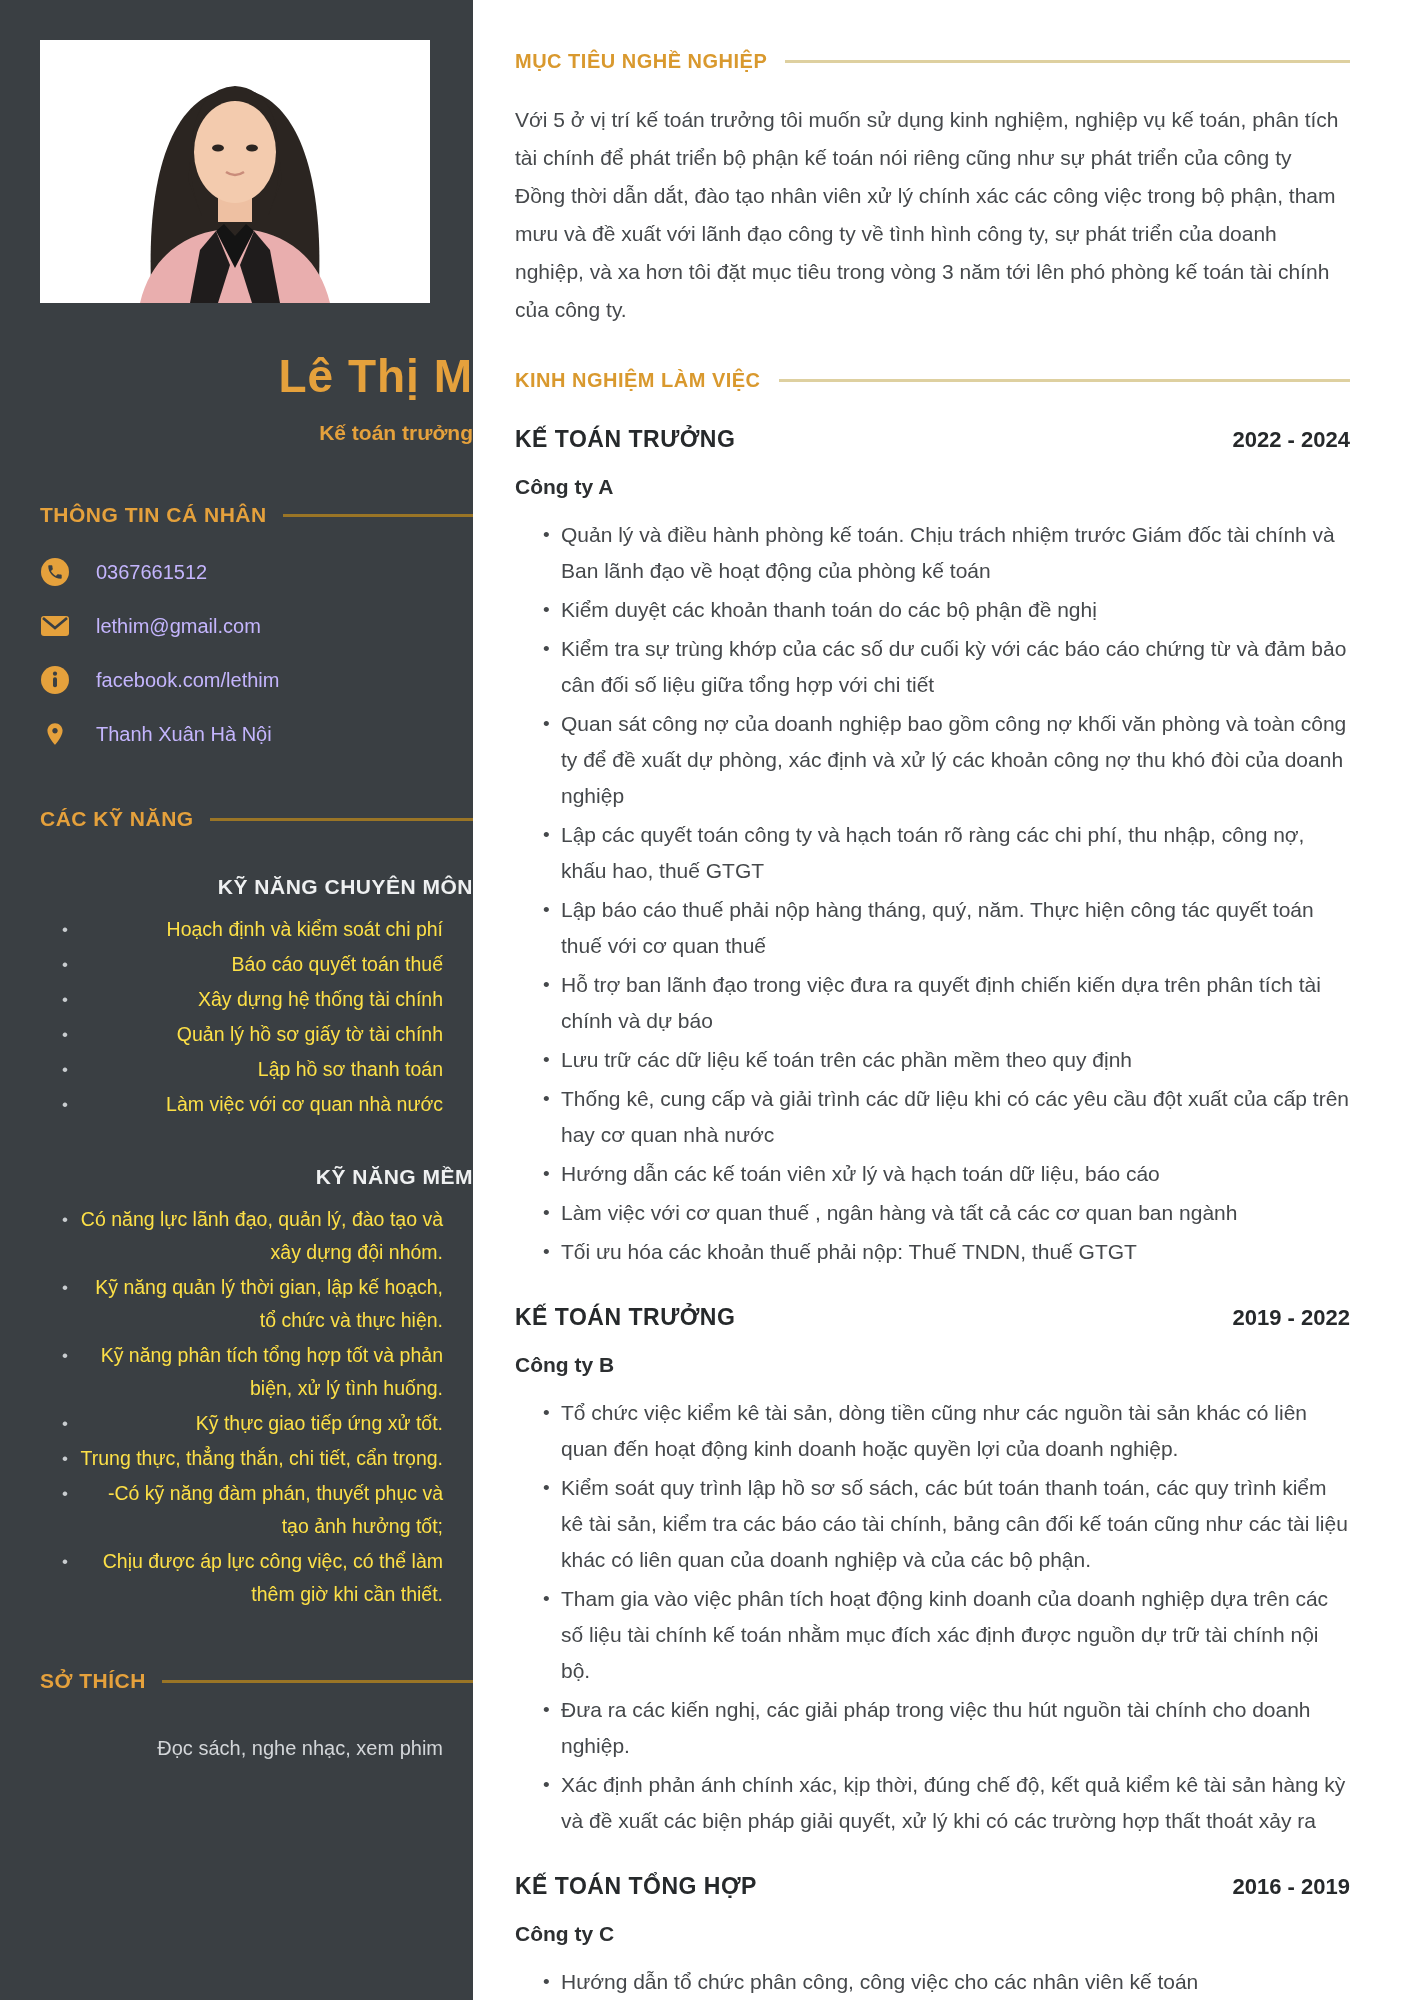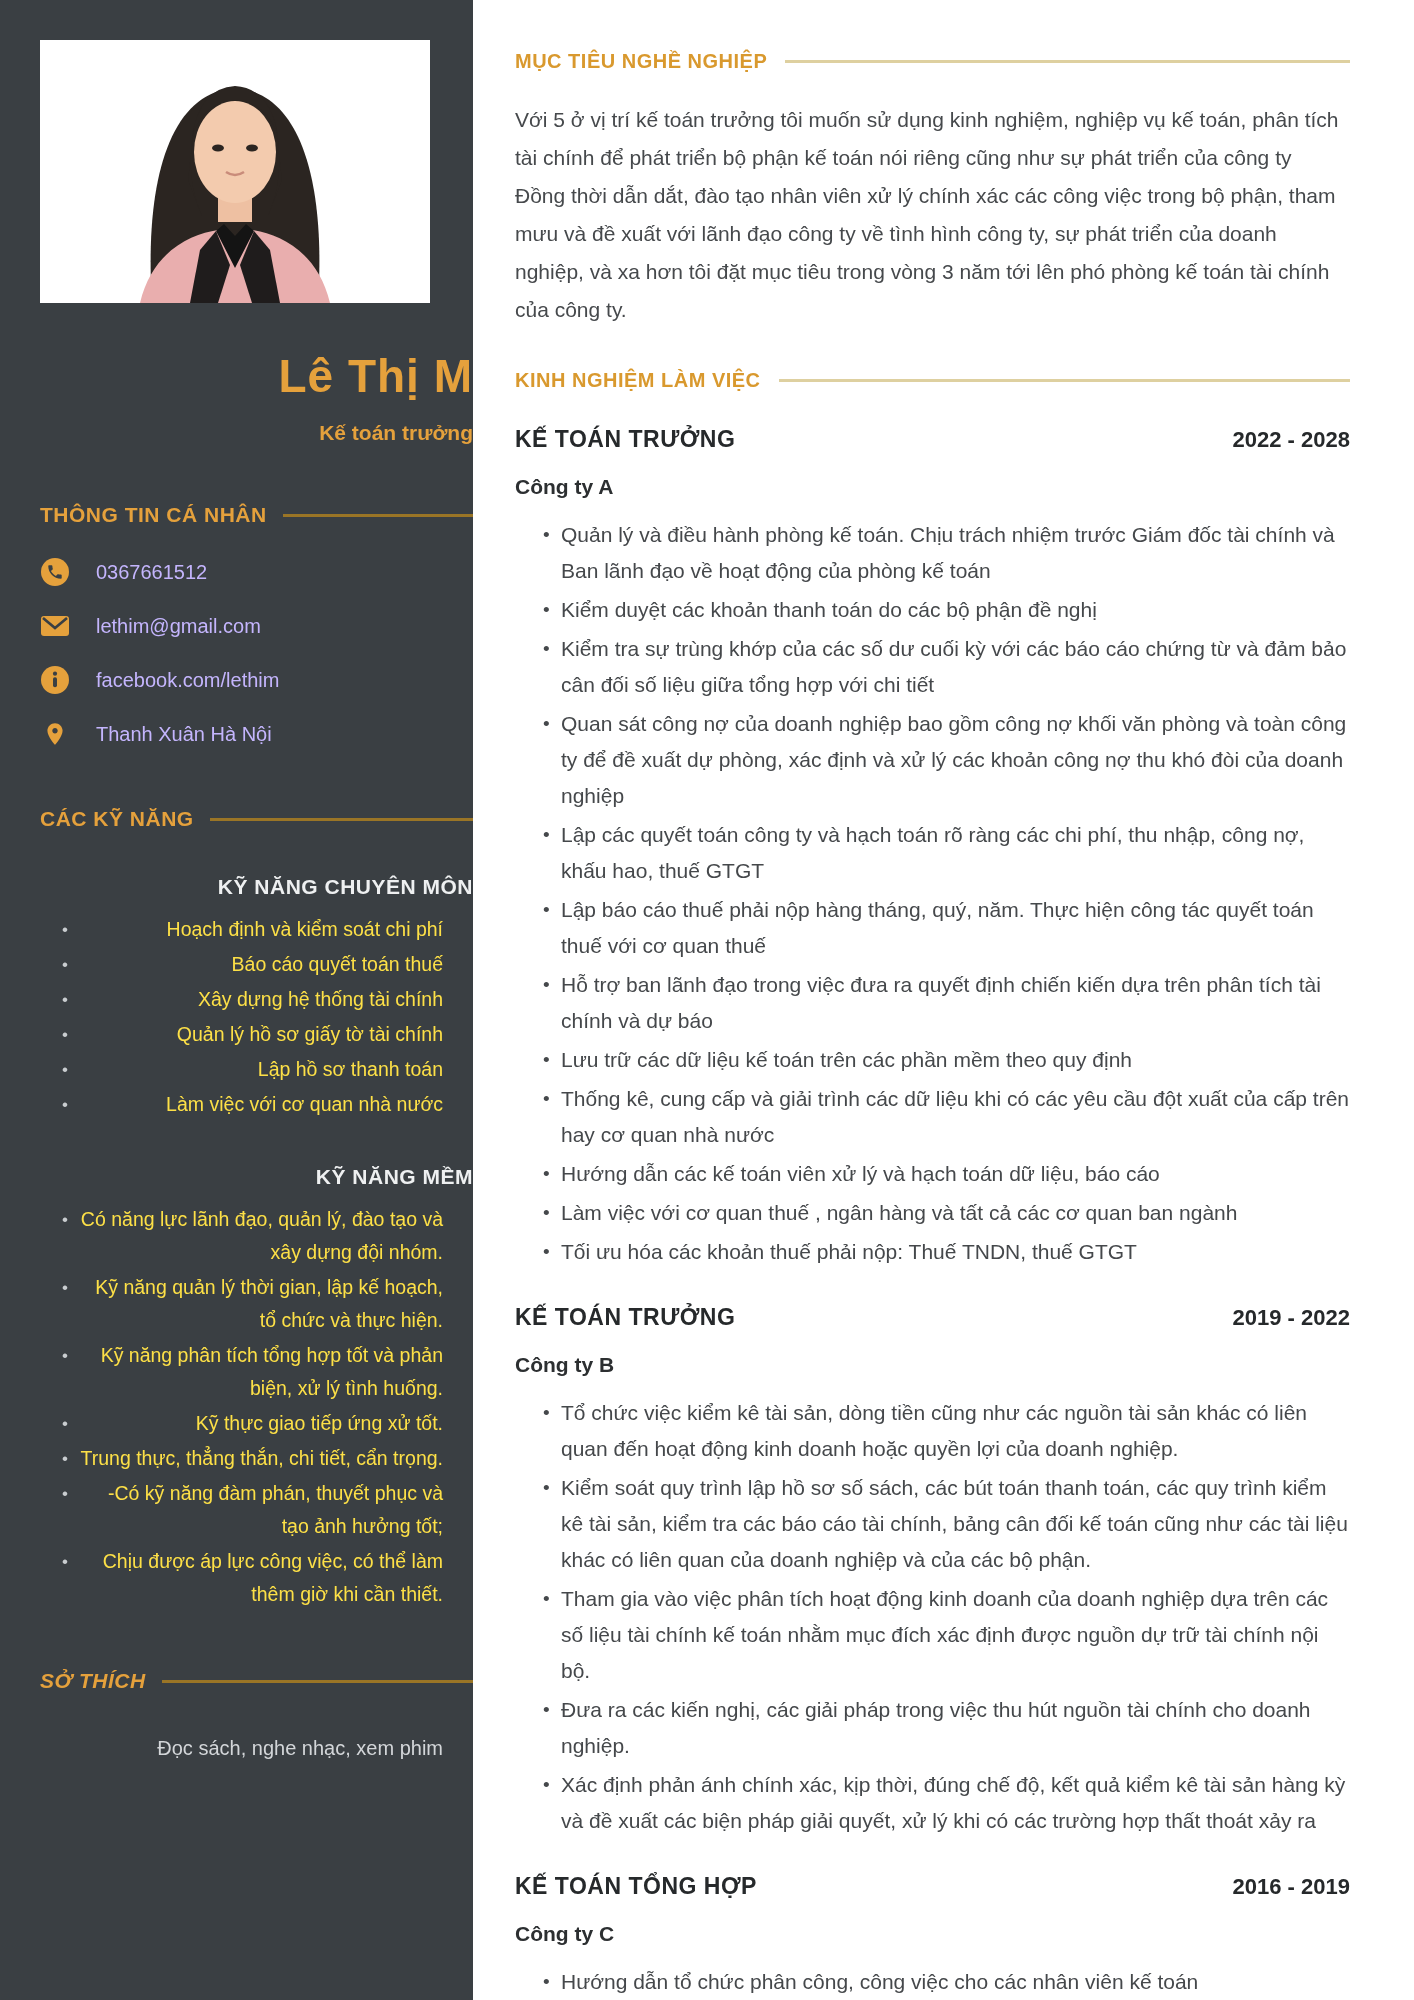--- a/index.html
+++ b/index.html
@@ -249,21 +249,21 @@
 
     <li>Có năng lực lãnh đạo, quản lý, đào tạo và xây dựng đội nhóm.</li>
         <li>Kỹ năng quản lý thời gian, lập kế hoạch, tổ chức và thực hiện.</li>
         <li>Kỹ năng phân tích tổng hợp tốt và phản biện, xử lý tình huống.</li>
         <li>Kỹ thực giao tiếp ứng xử tốt.</li>
         <li>Trung thực, thẳng thắn, chi tiết, cẩn trọng.</li>
         <li>-Có kỹ năng đàm phán, thuyết phục và tạo ảnh hưởng tốt;</li>
         <li>Chịu được áp lực công việc, có thể làm thêm giờ khi cần thiết.</li>
       </ul>
 
-    <div class="side-heading-row" style="font-style:italic;">
+    <div class="side-heading-row" style="">
       <span class="side-heading">SỞ THÍCH</span>
       <span class="side-heading-line"></span>
     </div>
     <div class="interest-text">Đọc sách, nghe nhạc, xem phim</div>
 
   </aside>
 
   <main class="main">
 
     <section class="objective">
@@ -277,21 +277,21 @@
 
     <section class="exp-section">
       <div class="main-heading-row">
         <span class="main-heading">KINH NGHIỆM LÀM VIỆC</span>
         <span class="main-heading-line"></span>
       </div>
 
       <div class="job">
         <div class="job-header">
           <span class="job-title">KẾ TOÁN TRƯỞNG</span>
-          <span class="job-period">2022 - 2028</span>
+          <span class="job-period">2022 - 2024</span>
         </div>
         <div class="job-company">Công ty A</div>
         <ul class="job-list">
 
         <li>Quản lý và điều hành phòng kế toán. Chịu trách nhiệm trước Giám đốc tài chính và Ban lãnh đạo về hoạt động của phòng kế toán</li>
             <li>Kiểm duyệt các khoản thanh toán do các bộ phận đề nghị</li>
             <li>Kiểm tra sự trùng khớp của các số dư cuối kỳ với các báo cáo chứng từ và đảm bảo cân đối số liệu giữa tổng hợp với chi tiết</li>
             <li>Quan sát công nợ của doanh nghiệp bao gồm công nợ khối văn phòng và toàn công ty để đề xuất dự phòng, xác định và xử lý các khoản công nợ thu khó đòi của doanh nghiệp</li>
             <li>Lập các quyết toán công ty và hạch toán rõ ràng các chi phí, thu nhập, công nợ, khấu hao, thuế GTGT</li>
             <li>Lập báo cáo thuế phải nộp hàng tháng, quý, năm. Thực hiện công tác quyết toán thuế với cơ quan thuế</li>

